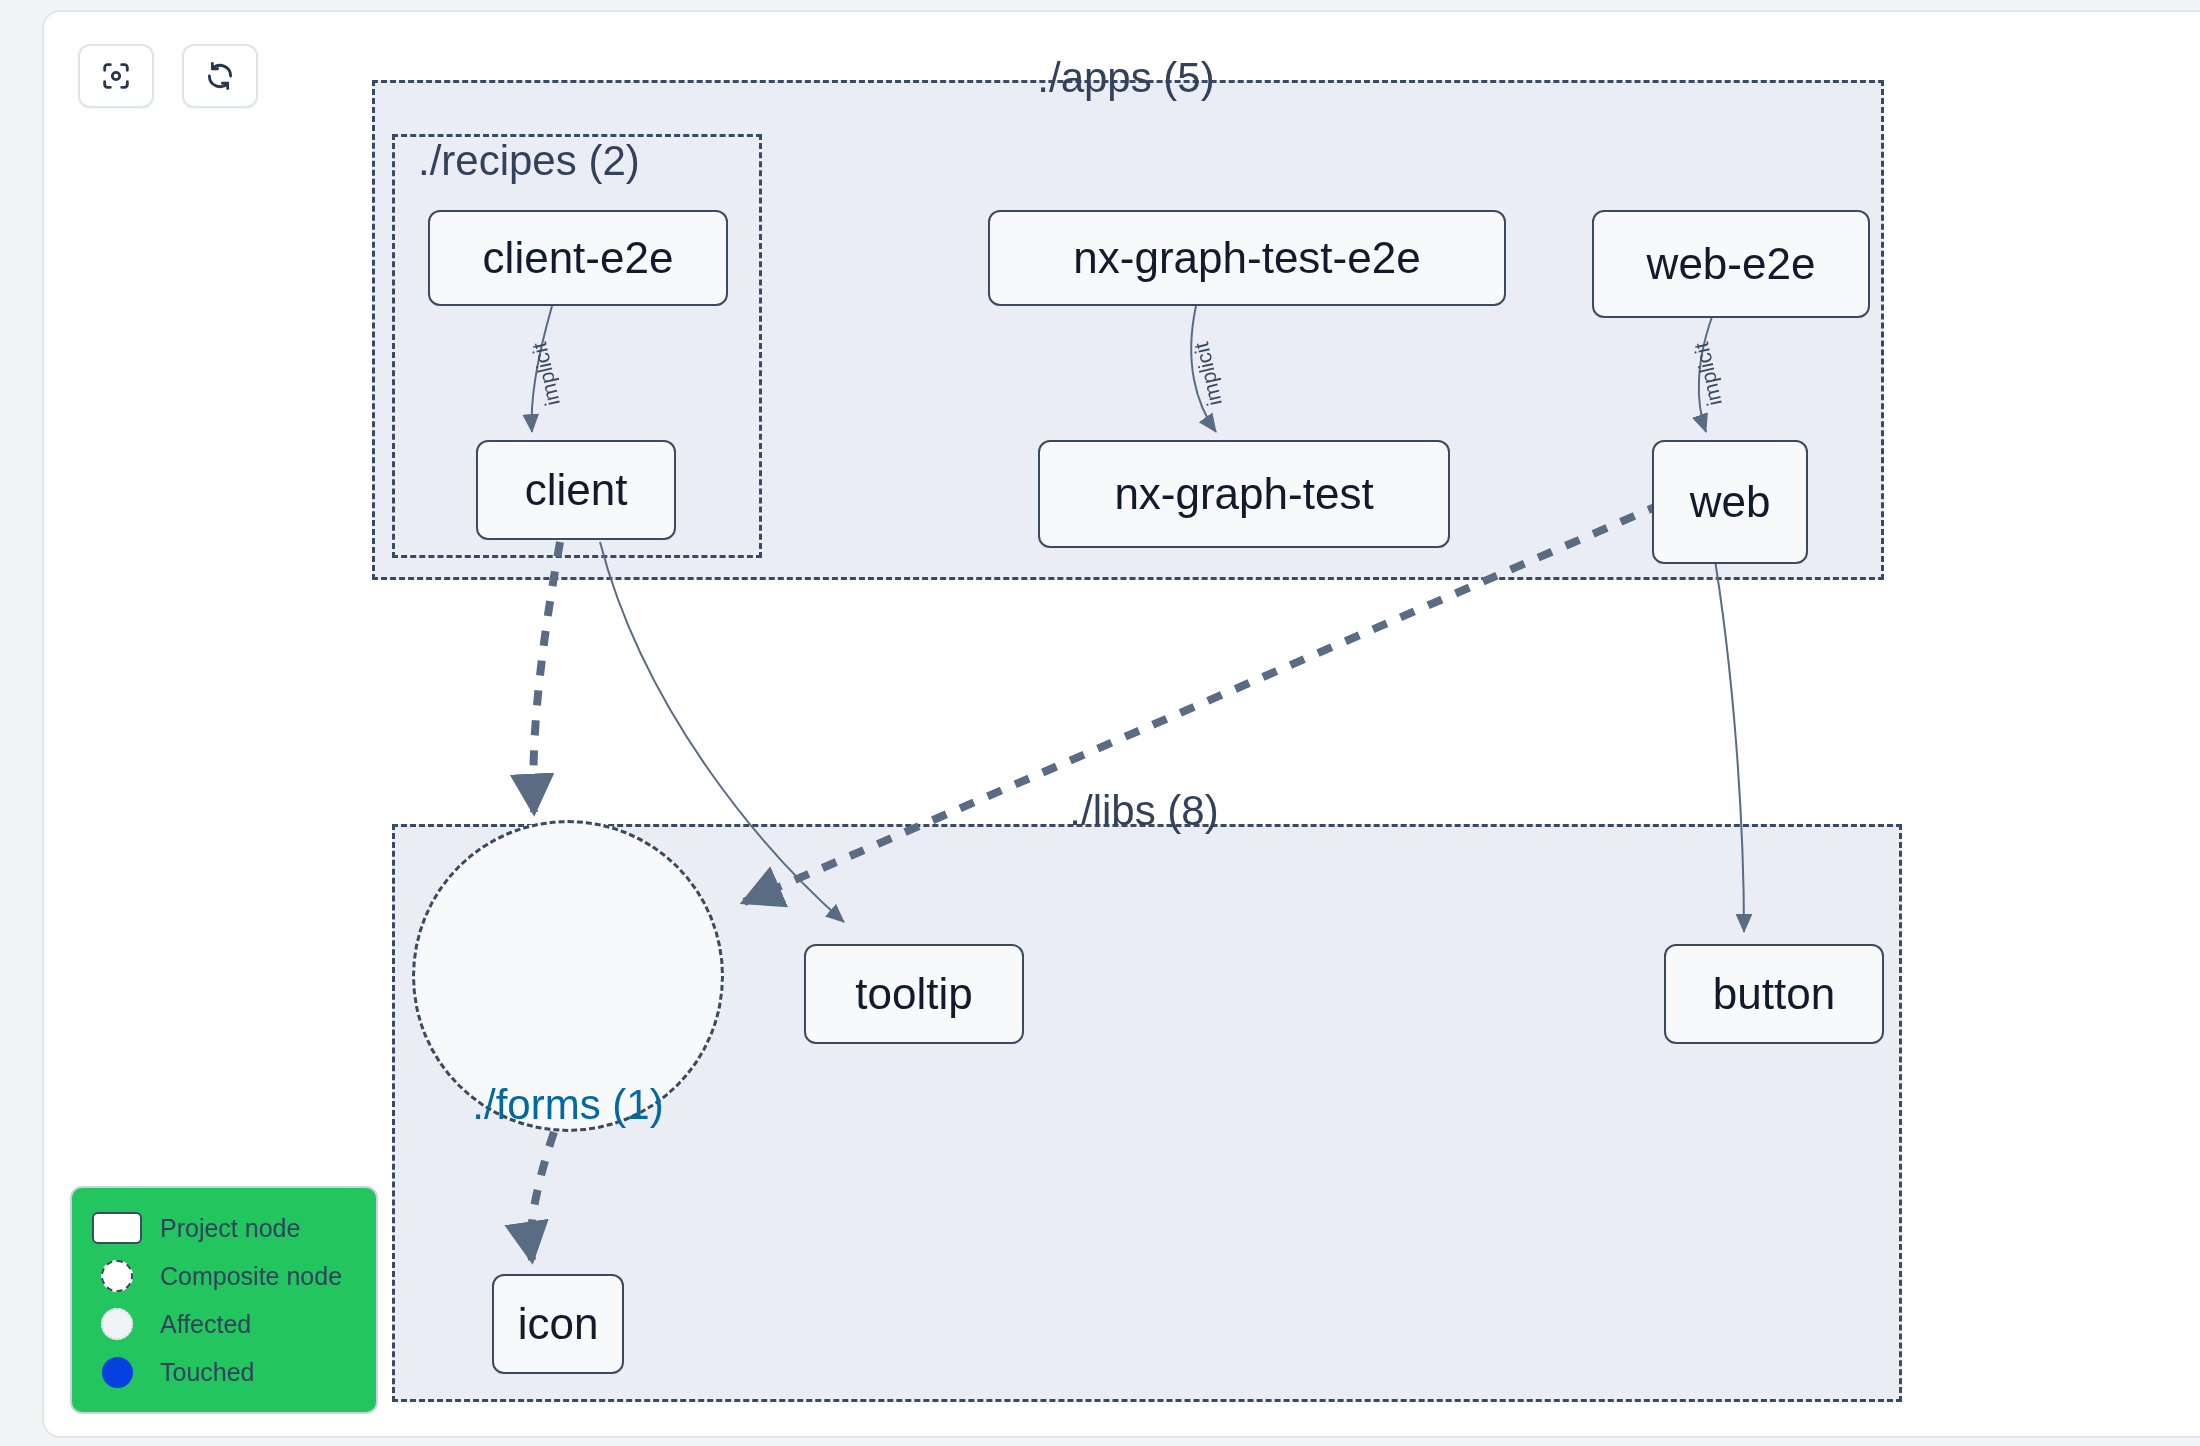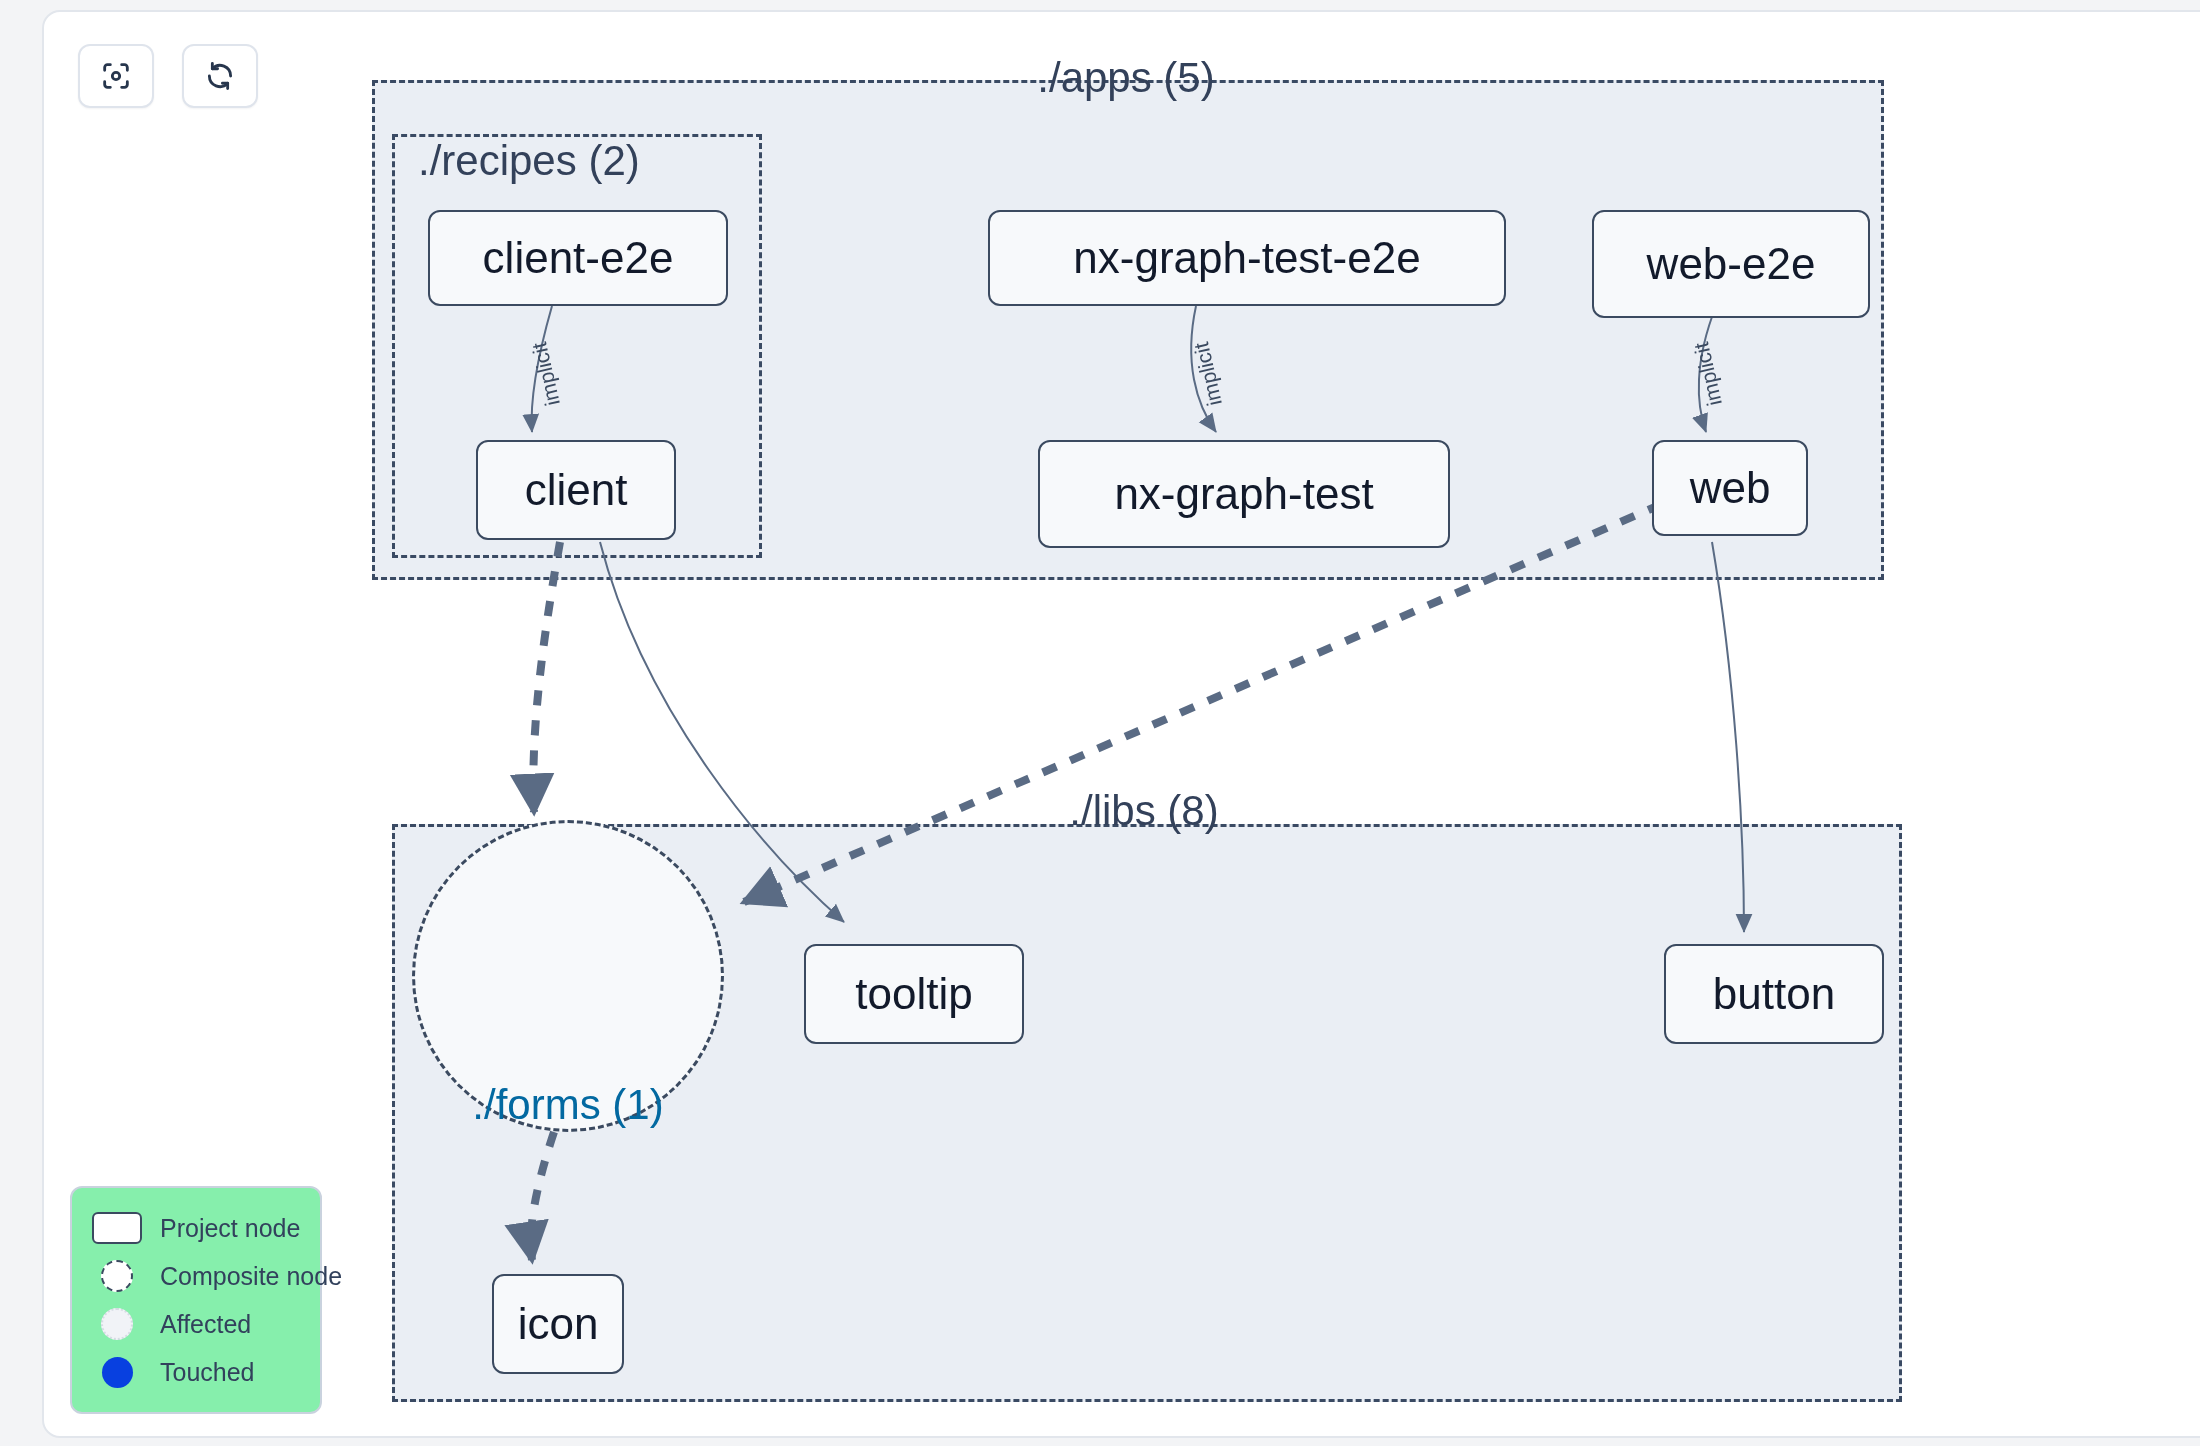--- a/index.html
+++ b/index.html
@@ -97,22 +97,22 @@
     font-size: 21px;
     white-space: nowrap;
     z-index: 9;
     transform-origin: center center;
   }
 
   
   .legend {
     position: absolute;
     left: 26px; bottom: 22px;
-    width: 252px;
-    background: #86efac;
+    width: 308px;
+    background: #22c55e;
     border: 2px solid #c9d2de;
     border-radius: 12px;
     padding: 16px 18px;
     z-index: 30;
   }
   .legend-row {
     display: flex; align-items: center;
     height: 48px;
     gap: 16px;
   }
@@ -233,21 +233,21 @@
     </div>
 
     <div class="node" style="left:432px; top:428px; width:200px; height:100px;">
       <span>client</span>
     </div>
 
     <div class="node" style="left:994px; top:428px; width:412px; height:108px;text-align:right;">
       <span>nx-graph-test</span>
     </div>
 
-    <div class="node" style="left:1608px; top:428px; width:156px; height:96px;">
+    <div class="node" style="left:1608px; top:428px; width:156px; height:124px;">
       <span>web</span>
     </div>
 
     <div class="composite-node" style="left:368px; top:808px; width:312px; height:312px;">
       <span>./forms (1)</span>
     </div>
 
     <div class="node" style="left:760px; top:932px; width:220px; height:100px;">
       <span>tooltip</span>
     </div>

